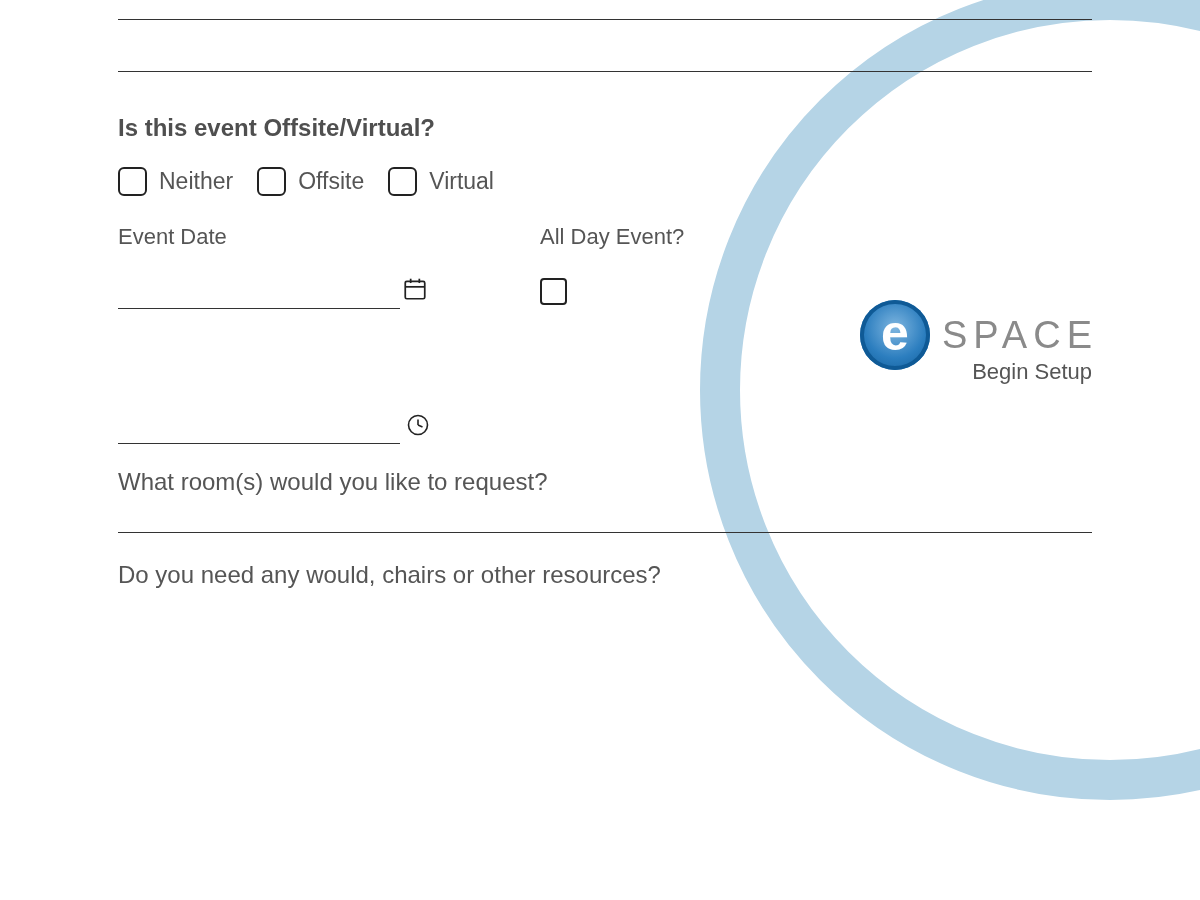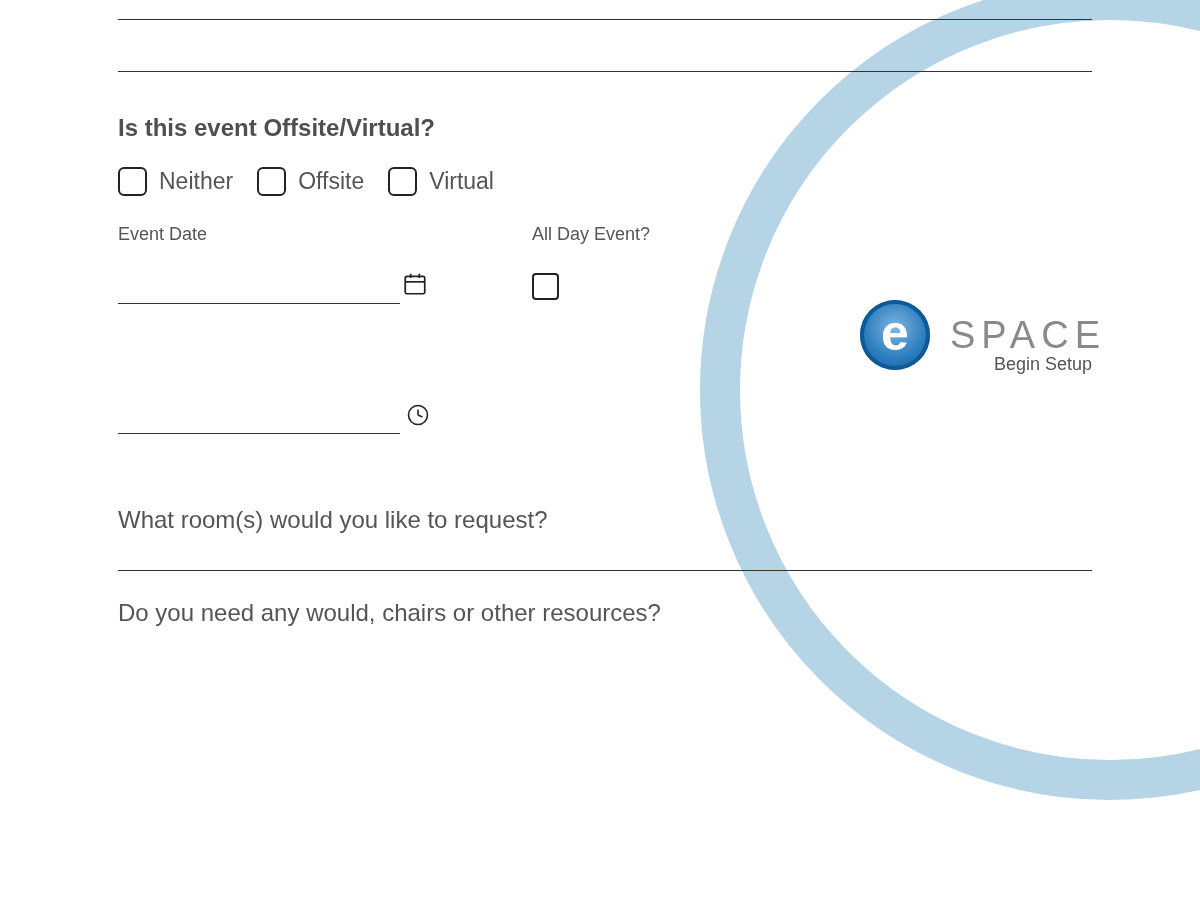--- a/index.html
+++ b/index.html
@@ -73,24 +73,24 @@
 
   .checkbox-row .checkbox:not(:first-child) {
     margin-left: 2px;
   }
 
   .two-col {
     display: flex;
     margin-top: 28px;
   }
   .col-a { width: 410px; }
-  .col-b { margin-left: 4px; width: 410px; }
+  .col-b { margin-left: 12px; width: 410px; }
 
   .field-label {
-    font-size: 18px;
+    font-size: 22px;
     color: var(--text);
     white-space: nowrap;
   }
 
   .input-line {
     position: relative;
     margin-top: 28px;
     width: 282px;
     border-bottom: 1.5px solid var(--line);
     height: 30px;
@@ -125,21 +125,21 @@
   }
 
   .single-field {
     margin-top: 50px;
     text-align: right;
   }
 
   .long-question {
     font-size: 24px;
     color: var(--text);
-    margin-top: 72px;
+    margin-top: 24px;
   }
   .long-line {
     border-top: 1.5px solid var(--line);
     margin-top: 36px;
   }
   .long-question.second { margin-top: 28px; }
 
   
   .ring-wrap {
     position: absolute;
@@ -183,21 +183,21 @@
     font-size: 50px;
     color: #fff;
     line-height: 1;
     transform: translateY(-2px);
   }
   .logo-text {
     font-family: Arial, sans-serif;
     font-size: 38px;
     letter-spacing: 6px;
     color: #8a8a8a;
-    margin-left: 20px;
+    margin-left: 12px;
     font-weight: 400;
   }
 </style>
 </head>
 <body>
 
 <div class="page">
 
   <div class="content">
     <div class="top-gap-1"></div>

